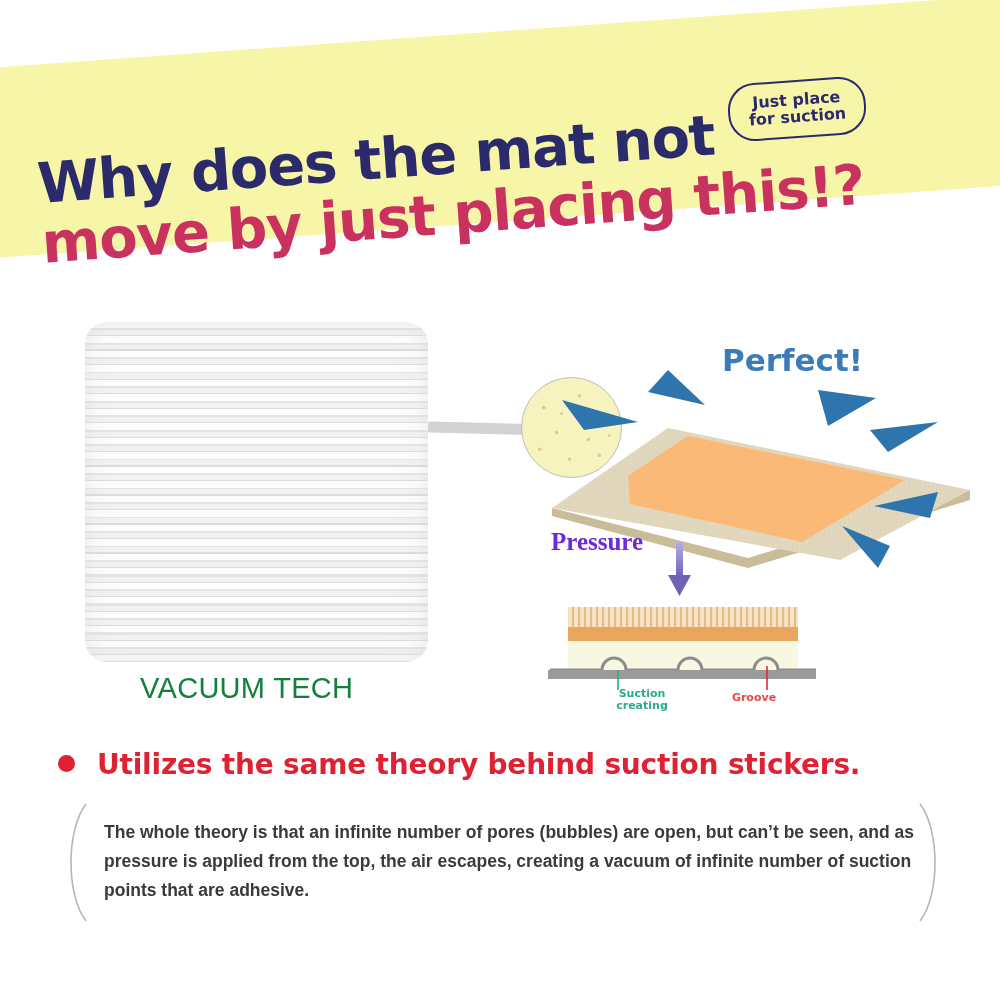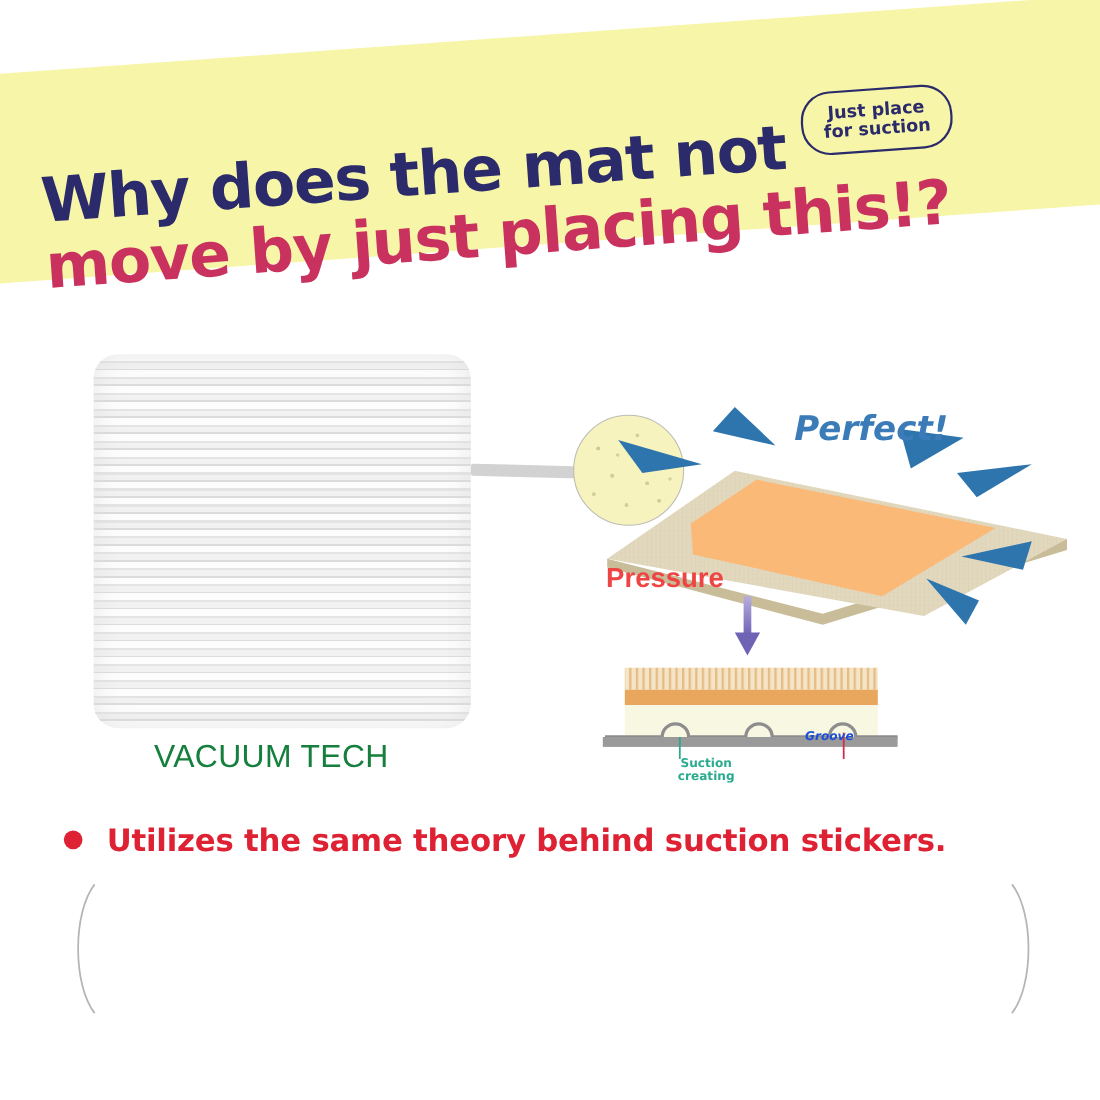--- a/index.html
+++ b/index.html
@@ -144,44 +144,43 @@
       radial-gradient(circle at 48% 82%, rgba(205,198,140,0.8) 1.5px, transparent 2px),
       radial-gradient(circle at 78% 78%, rgba(205,198,140,0.8) 1.6px, transparent 2px),
       radial-gradient(circle at 88% 58%, rgba(205,198,140,0.7) 1.3px, transparent 1.8px),
       radial-gradient(circle at 40% 36%, rgba(205,198,140,0.7) 1.3px, transparent 1.8px);
   }
 
   
   #perfect-label {
     position: absolute;
     left: 722px;
-    top: 372px;
+    top: 342px;
     font-size: 31px;
     font-weight: bold;
     color: #3b7cb8;
     font-family: "DejaVu Sans", sans-serif;
-    font-style: italic;
   }
   #perfect-svg {
     position: absolute;
     left: 540px;
     top: 370px;
     width: 460px;
     height: 200px;
   }
 
   
   #pressure-label {
     position: absolute;
     left: 551px;
-    top: 512px;
+    top: 528px;
     font-size: 25px;
     font-weight: bold;
-    color: #ef4444;
-    font-family: Liberation Sans, sans-serif;
+    color: #6d28d9;
+    font-family: Liberation Serif, serif;
   }
   #cross-svg {
     position: absolute;
     left: 530px;
     top: 530px;
     width: 340px;
     height: 200px;
   }
   .cs-label {
     position: absolute;
@@ -192,24 +191,23 @@
     text-align: center;
   }
   #suction-surface-label {
     left: 600px;
     top: 688px;
     width: 84px;
     color: #2aab8e;
   }
   #groove-label {
     left: 715px;
-    top: 664px;
+    top: 692px;
     width: 78px;
-    color: #1d4ed8;
-    font-style: italic;
+    color: #ef4444;
   }
 
   
   #bullet-dot {
     position: absolute;
     left: 58px;
     top: 755px;
     width: 17px;
     height: 17px;
     border-radius: 50%;
@@ -345,13 +343,14 @@
 <div id="bullet-dot"></div>
 <div id="bullet-heading">Utilizes the same theory behind suction stickers.</div>
 
 <div id="description-box">
   <svg class="paren" id="paren-left" viewBox="0 0 34 125">
     <path d="M28 4 C8 30, 8 95, 28 121" fill="none" stroke="#b5b5b5" stroke-width="1.6"></path>
   </svg>
   <svg class="paren" id="paren-right" viewBox="0 0 34 125">
     <path d="M6 4 C26 30, 26 95, 6 121" fill="none" stroke="#b5b5b5" stroke-width="1.6"></path>
   </svg>
+  <div id="description-text">The whole theory is that an infinite number of pores (bubbles) are open, but can’t be seen, and as pressure is applied from the top, the air escapes, creating a vacuum of infinite number of suction points that are adhesive.</div>
 </div>
 
 </body></html>

